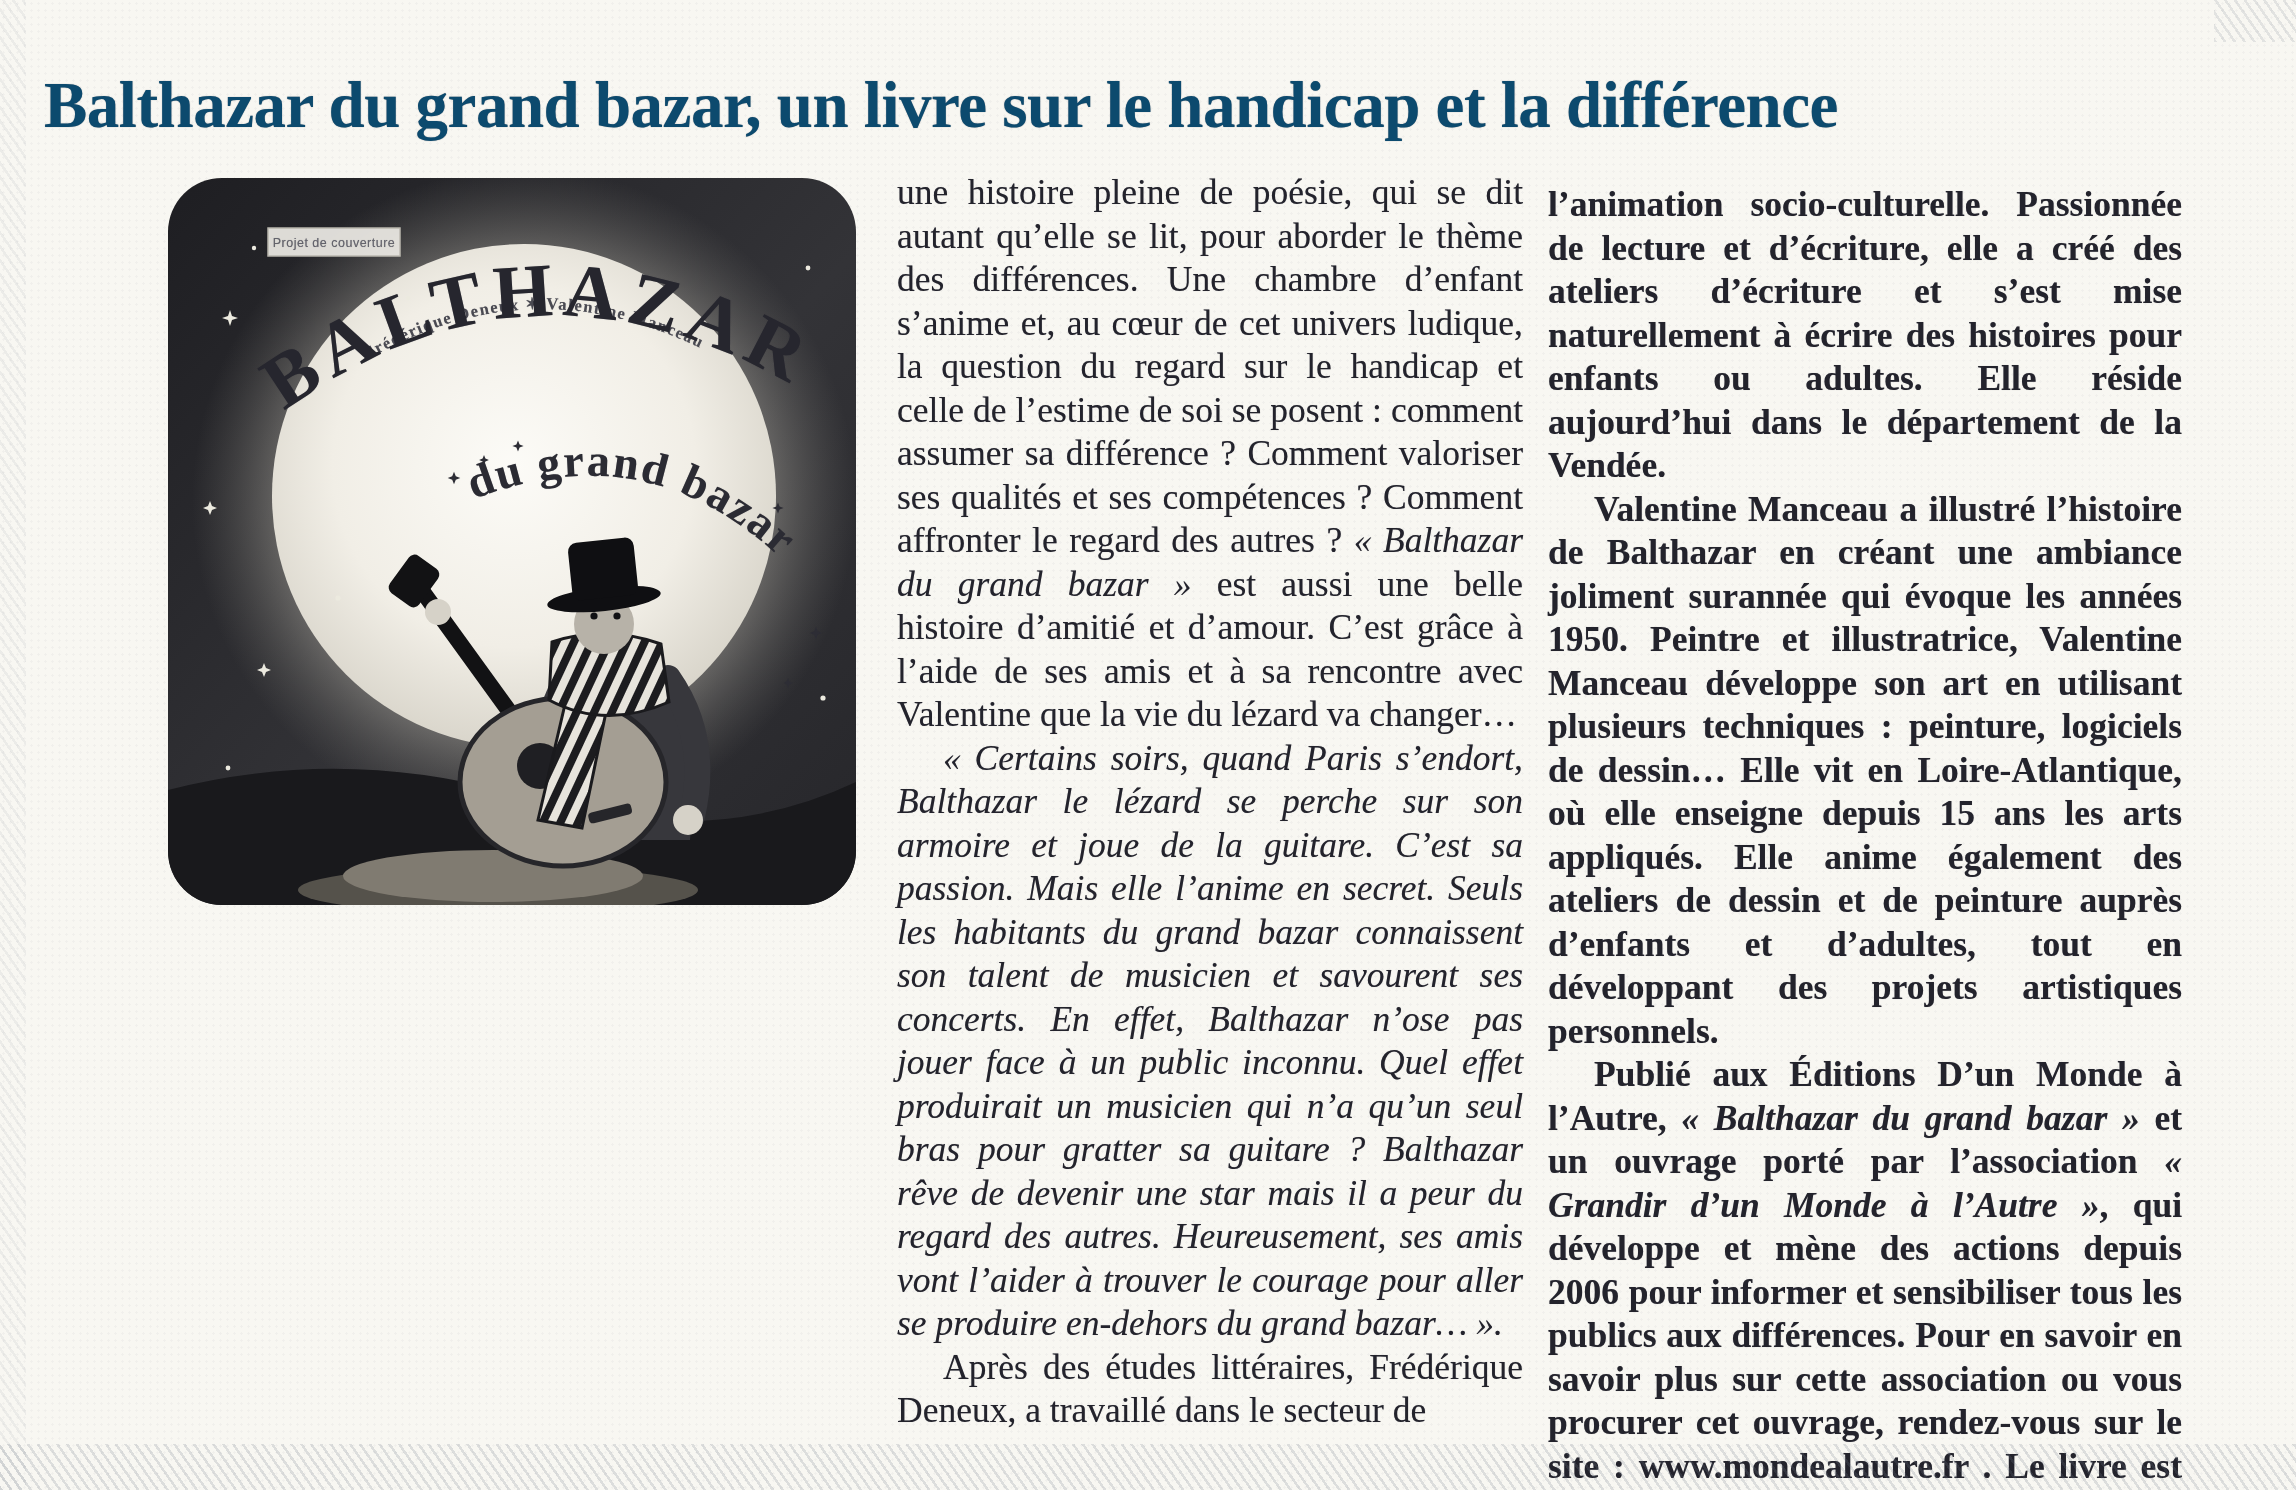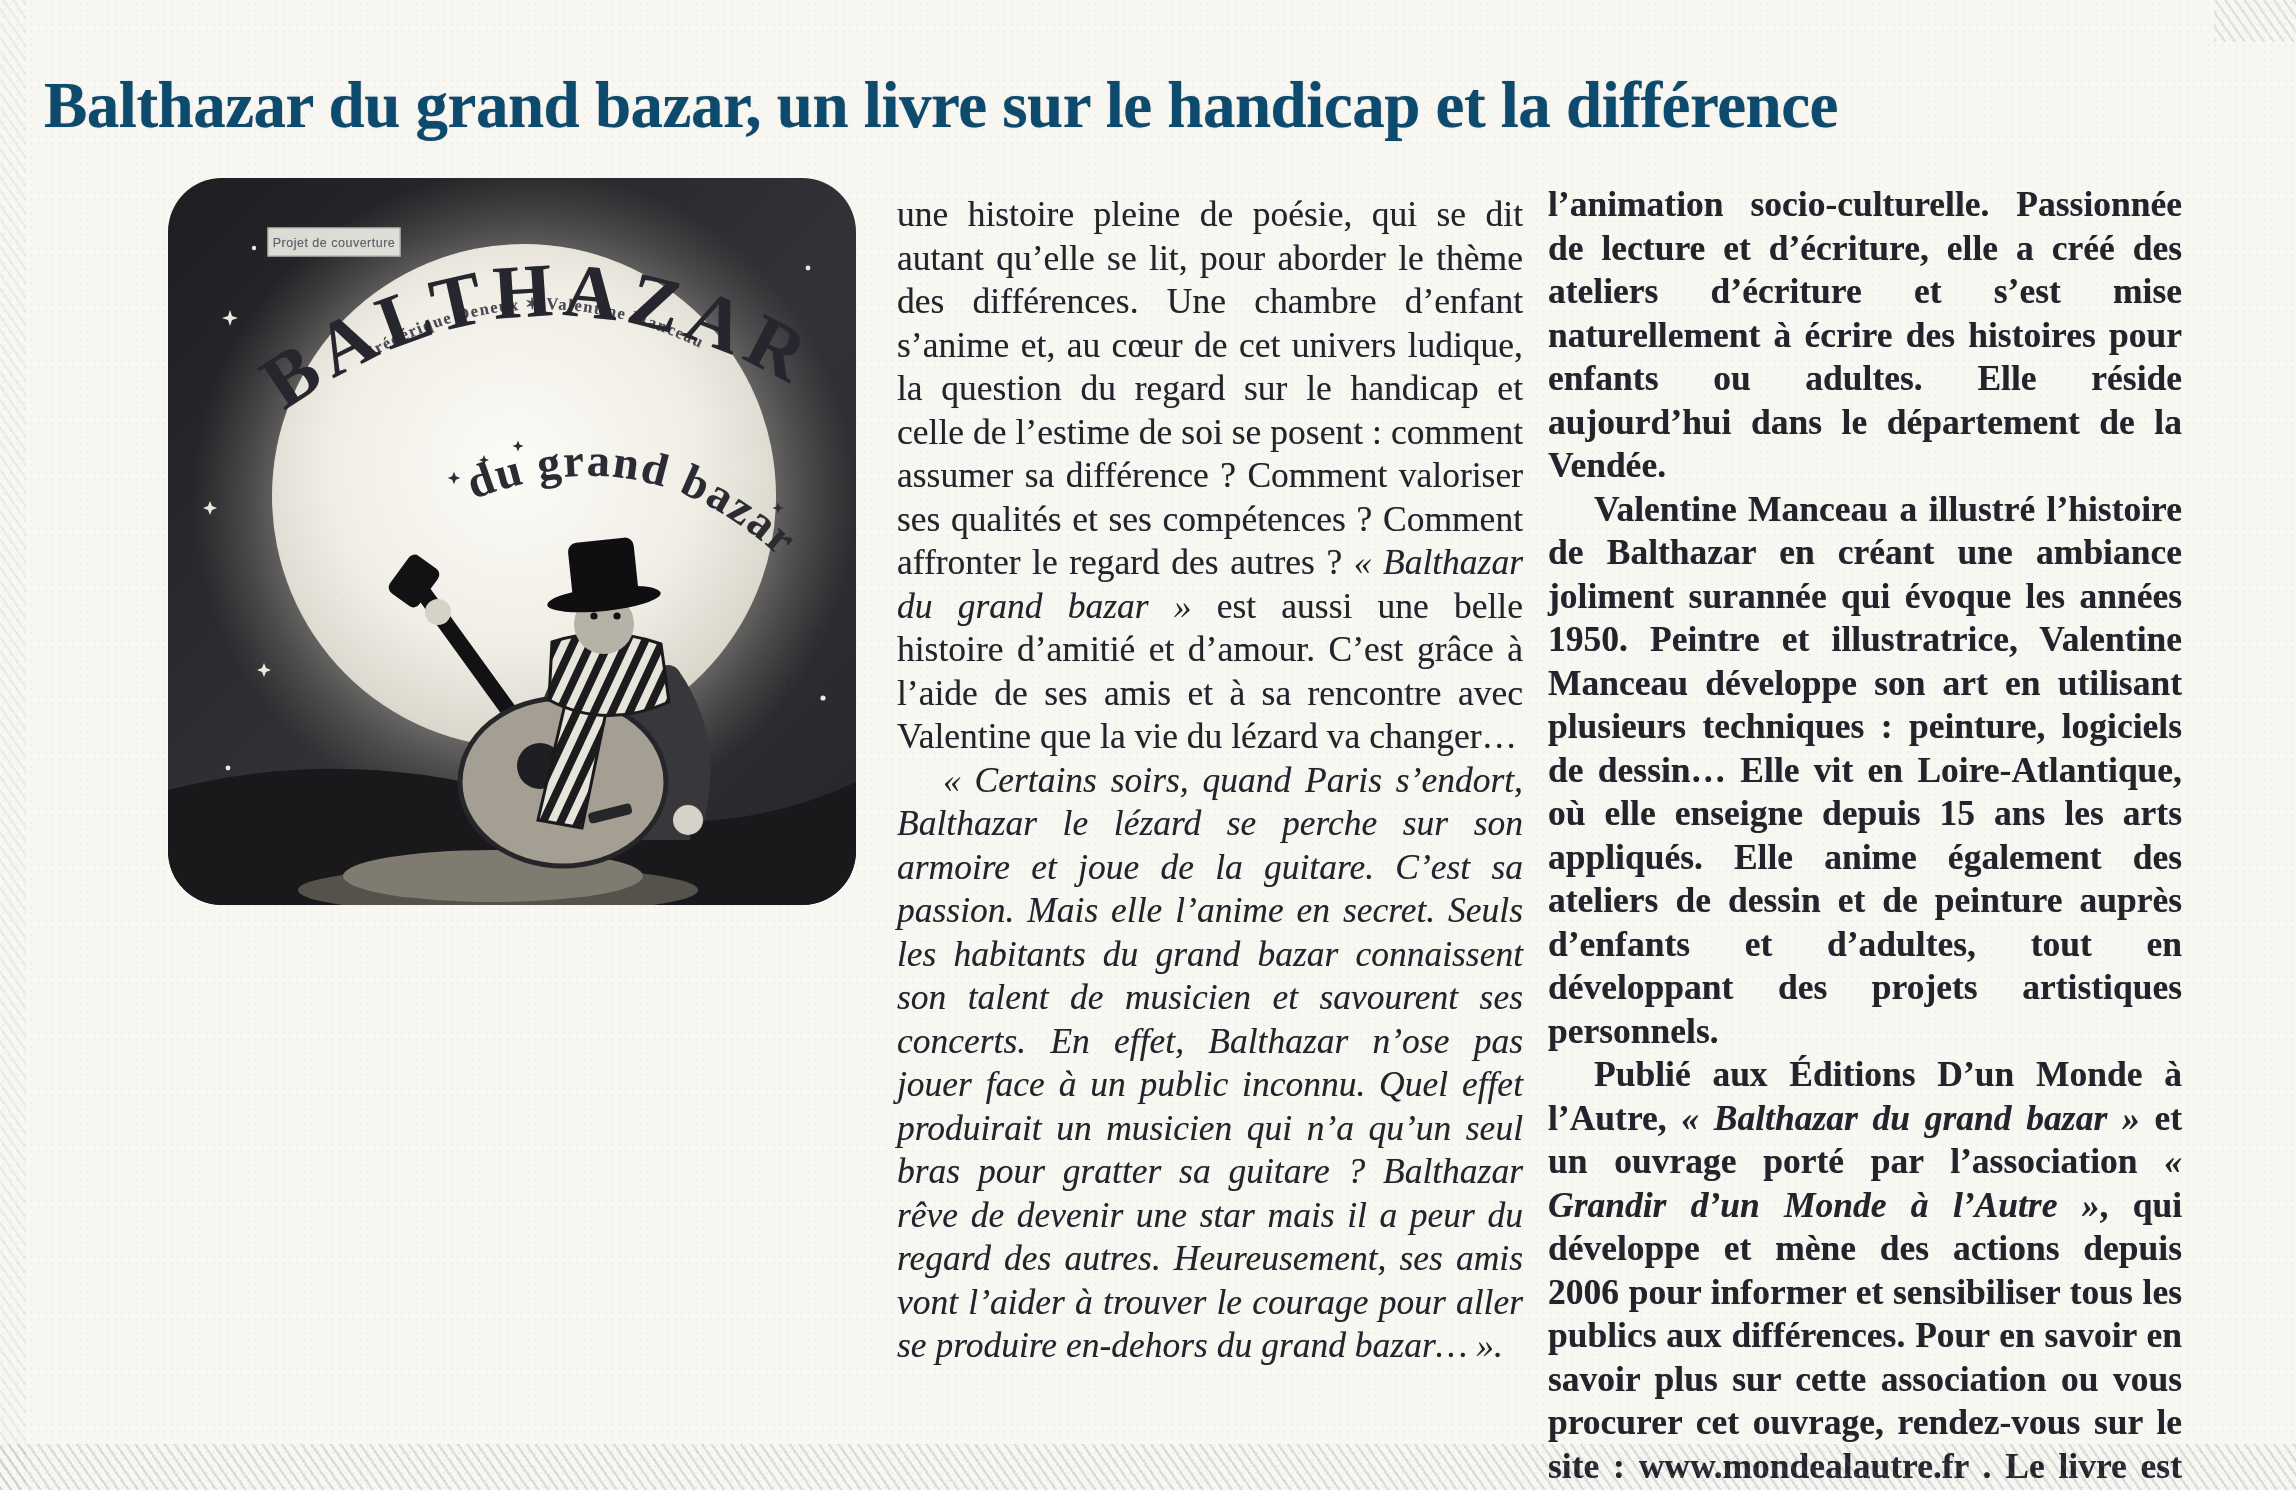--- a/index.html
+++ b/index.html
@@ -16,21 +16,21 @@
     font-size:65px;font-weight:bold;color:#0c4a6e;
     letter-spacing:-0.5px;white-space:nowrap;
     text-shadow:0 0 1px rgba(20,20,35,.45);
   }
   .col{position:absolute;text-align:justify;font-size:35.5px;line-height:43.5px;
        text-shadow:0 0 .7px rgba(25,25,40,.4);hyphens:auto;}
   .col p{margin:0;}
   .col p.indent{text-indent:46px;}
   .it{font-style:italic;}
   #col-left{left:168px;top:178px;width:688px;}
-  #col-mid{left:897px;top:193px;width:626px;}
+  #col-mid{left:897px;top:171px;width:626px;}
   #col-right{left:1548px;top:183px;width:634px;font-weight:bold;}
   .cover-wrap{width:688px;height:727px;display:block;}
   .caption{margin-top:44px;}
   .endmark{
     display:inline-block;width:24px;height:24px;border-radius:50%;
     margin-left:12px;vertical-align:-3px;
     background-color:#d4d7da;
     background-image:radial-gradient(#969ca3 1.4px, transparent 1.6px);
     background-size:5px 5px;
   }
@@ -143,20 +143,21 @@
     </g>
   </svg>
 
   <div class="caption">
     </div>
 </div>
 
 <div id="col-mid" class="col">
     <p class=""><span>une histoire pleine de poésie, qui se dit autant qu’elle se lit, pour aborder le thème des différences. Une chambre d’enfant s’anime et, au cœur de cet univers ludique, la question du regard sur le handicap et celle de l’estime de soi se posent : comment assumer sa différence ? Comment valoriser ses qualités et ses compétences ? Comment affronter le regard des autres ? </span><span class="it">« Balthazar du grand bazar »</span><span> est aussi une belle histoire d’amitié et d’amour. C’est grâce à l’aide de ses amis et à sa rencontre avec Valentine que la vie du lézard va changer…</span></p>
     <p class="indent"><span class="it">« Certains soirs, quand Paris s’endort, Balthazar le lézard se perche sur son armoire et joue de la guitare. C’est sa passion. Mais elle l’anime en secret. Seuls les habitants du grand bazar connaissent son talent de musicien et savourent ses concerts. En effet, Balthazar n’ose pas jouer face à un public inconnu. Quel effet produirait un musicien qui n’a qu’un seul bras pour gratter sa guitare ? Balthazar rêve de devenir une star mais il a peur du regard des autres. Heureusement, ses amis vont l’aider à trouver le courage pour aller se produire en-dehors du grand bazar… ».</span></p>
+    <p class="indent"><span>Après des études littéraires, Frédérique Deneux, a travaillé dans le secteur de</span></p>
   </div>
 
 <div id="col-right" class="col">
     <p class=""><span>l’animation socio-culturelle. Passionnée de lecture et d’écriture, elle a créé des ateliers d’écriture et s’est mise naturellement à écrire des histoires pour enfants ou adultes. Elle réside aujourd’hui dans le département de la Vendée.</span></p>
     <p class="indent"><span>Valentine Manceau a illustré l’histoire de Balthazar en créant une ambiance joliment surannée qui évoque les années 1950. Peintre et illustratrice, Valentine Manceau développe son art en utilisant plusieurs techniques : peinture, logiciels de dessin… Elle vit en Loire-Atlantique, où elle enseigne depuis 15 ans les arts appliqués. Elle anime également des ateliers de dessin et de peinture auprès d’enfants et d’adultes, tout en développant des projets artistiques personnels.</span></p>
     <p class="indent"><span>Publié aux Éditions D’un Monde à l’Autre, </span><span class="it">« Balthazar du grand bazar »</span><span> et un ouvrage porté par l’association </span><span class="it">« Grandir d’un Monde à l’Autre »</span><span>, qui développe et mène des actions depuis 2006 pour informer et sensibiliser tous les publics aux différences. Pour en savoir en savoir plus sur cette association ou vous procurer cet ouvrage, rendez-vous sur le site : www.mondealautre.fr . Le livre est également disponible en librairie.</span><span class="endmark"></span></p>
   </div>
 
 <div id="hatch-bottom" class="hatch"></div>
 <div id="hatch-left" class="hatch"></div>

